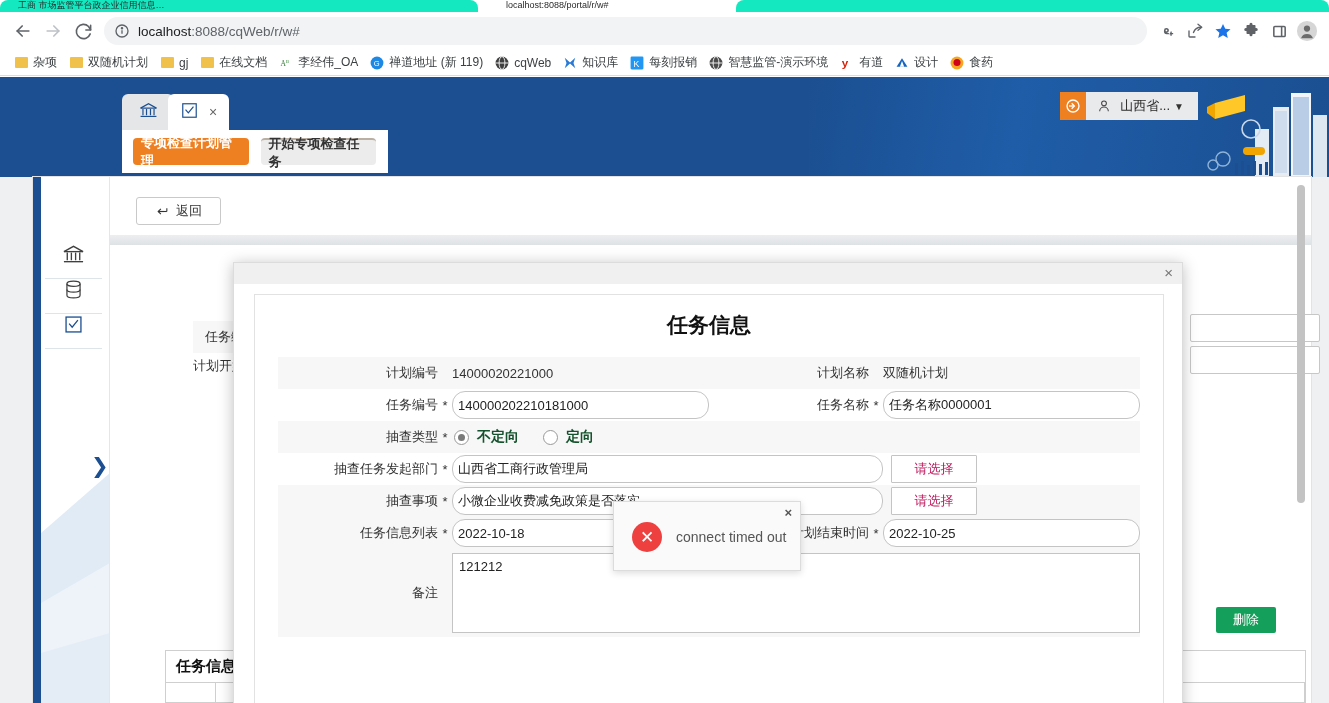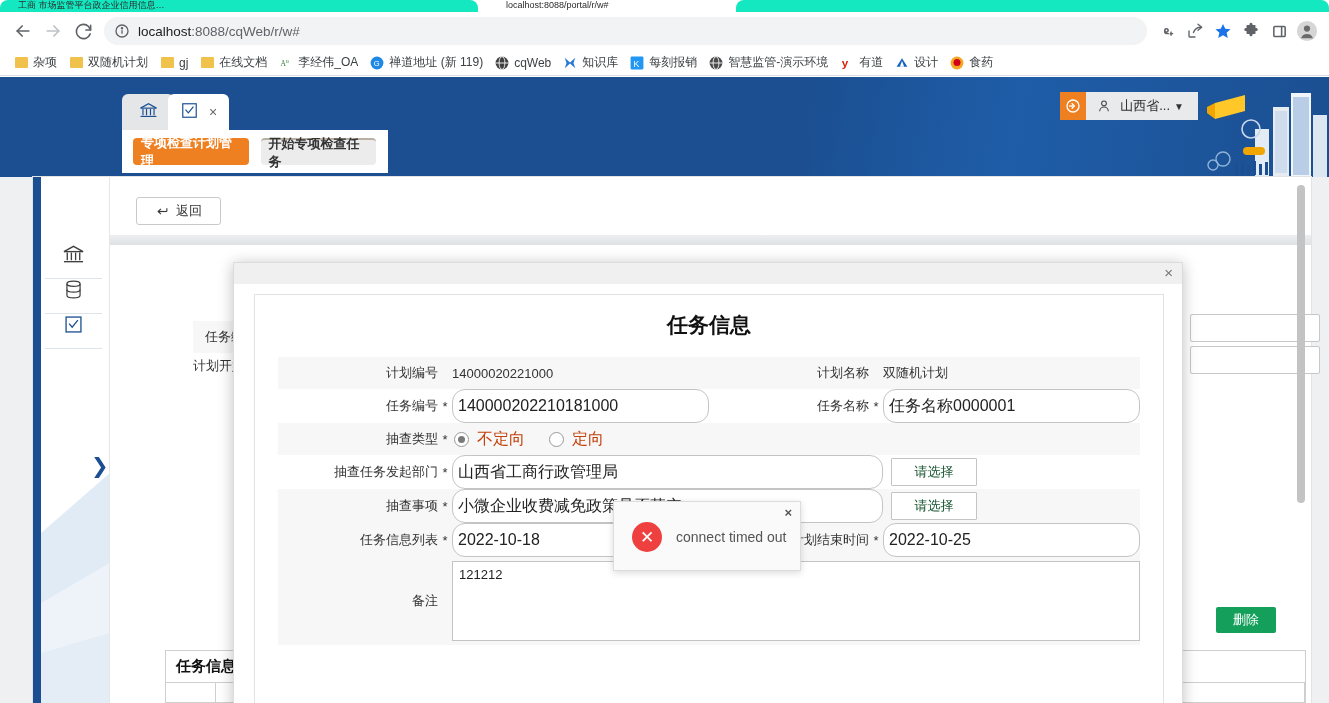--- a/index.html
+++ b/index.html
@@ -169,33 +169,33 @@
   .modal-title { text-align:center; font-size:21px; font-weight:bold; color:#111; padding:16px 0 18px; }
 
   table.frm { width:862px; margin:0 auto; border-collapse:collapse; table-layout:fixed; }
   table.frm td { height:32px; padding:0; vertical-align:middle; font-size:13px; color:#333; }
   td.lbl { background:#f7f7f7; text-align:right; padding-right:8px; white-space:nowrap; }
   td.req { background:#f7f7f7; width:14px; color:#e60000; text-align:center; font-size:13px; line-height:1; }
   td.val { background:#f7f7f7; padding-left:6px; }
   tr.plain td { background:#ffffff; }
   tr.plain td.lbl, tr.plain td.req { background:#ffffff; }
   .inp {
-    width:100%; height:34px; border:1px solid #c4c4c4; background:#fff;
-    display:flex; align-items:center; padding:0 5px; font-size:16px; color:#222;
+    width:100%; height:28px; border:1px solid #c4c4c4; background:#fff;
+    display:flex; align-items:center; padding:0 5px; font-size:13px; color:#222;
     border-radius:13px;
   }
   .pickbtn {
     width:86px; height:28px; border:1px solid #c4c4c4; background:#fff;
     display:flex; align-items:center; justify-content:center;
-    font-size:13px; color:#14532d; border-radius:1px;
+    font-size:13px; color:#be185d; border-radius:1px;
   }
   .radio-wrap { display:flex; align-items:center; gap:8px; padding-left:2px; }
   .radio { width:15px;height:15px;border:1px solid #999; border-radius:50%; background:#fff; position:relative; }
   .radio.on:after { content:""; position:absolute; inset:3px; background:#7a7a7a; border-radius:50%; }
-  .radio-lbl { font-size:16px; color:#c2410c; }
+  .radio-lbl { font-size:14px; color:#14532d;font-weight:bold; }
   .ta {
     width:100%; height:80px; border:1px solid #c4c4c4; background:#fff;
     padding:5px 6px; font-size:13px; color:#222;
   }
 
   
   .toast {
     position:absolute; left:613px; top:424px; width:188px; height:70px;
     background:#fafafa; border:1px solid #dcdcdc; box-shadow:0 2px 7px rgba(0,0,0,.14);
     z-index:50;

